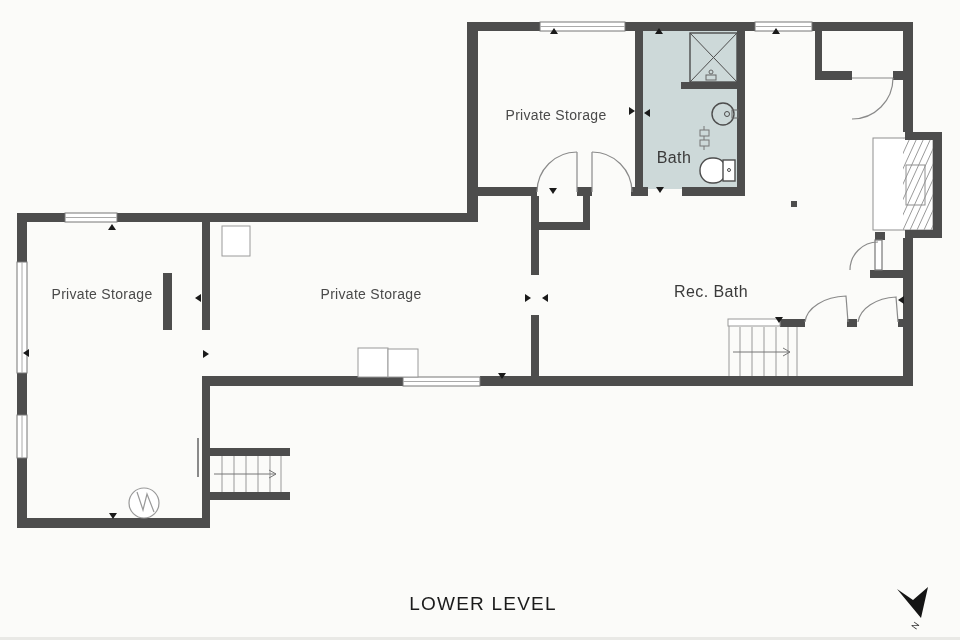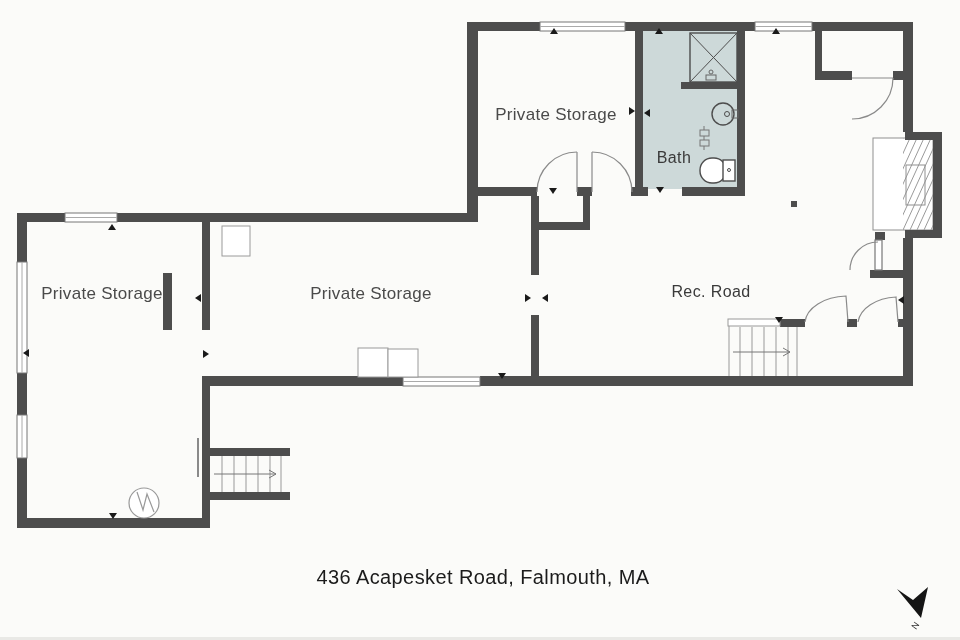--- a/index.html
+++ b/index.html
@@ -5,21 +5,21 @@
   html,body{margin:0;padding:0;}
   body{
     width:960px;height:640px;overflow:hidden;
     background:#fbfbf9;
     font-family:"Liberation Sans","DejaVu Sans",sans-serif;
   }
   #plan{position:relative;width:960px;height:640px;}
   #plan svg{position:absolute;left:0;top:0;}
   .room-label{
     position:absolute;transform:translate(-50%,-50%);
-    font-size:17px;color:#4a4a4a;letter-spacing:.3px;white-space:nowrap;
+    font-size:14px;color:#4a4a4a;letter-spacing:.3px;white-space:nowrap;
   }
   .room-label.big{font-size:16px;color:#3a3a3a;letter-spacing:.4px;}
   .title-line{
     position:absolute;transform:translate(-50%,-50%);
     white-space:nowrap;color:#1b1b1b;
   }
   #address{font-size:20px;letter-spacing:.4px;}
   #level{font-size:19px;letter-spacing:1.2px;}
   .bottom-edge{
     position:absolute;left:0;bottom:0;width:960px;height:3px;
@@ -247,19 +247,19 @@
   <g>
     <polygon points="921,618 897,589 913,600 928,587" fill="#151515"></polygon>
     <text transform="translate(916,630) rotate(-55)" font-size="9" fill="#333333" font-family="Liberation Sans, DejaVu Sans, sans-serif">N</text>
   </g>
 </svg>
 
 <div class="room-label" style="left:556px; top:115px;">Private Storage</div>
 <div class="room-label big" style="left:674px; top:114px;margin-top:44px;">Bath</div>
 <div class="room-label" style="left:102px; top:294px;">Private Storage</div>
 <div class="room-label" style="left:371px; top:294px;">Private Storage</div>
-<div class="room-label big" style="left:711px; top:292px;">Rec. Road</div>
-
-<div class="title-line" id="address" style="left:483px; top:577px;">436 Acapesket Road, Falmouth, MA</div>
+<div class="room-label big" style="left:711px; top:292px;">Rec. Bath</div>
+
+<div class="title-line" id="level" style="left:483px; top:604px;">LOWER LEVEL</div>
 
 <div class="bottom-edge"></div>
 
 </div>
 
 </body></html>

